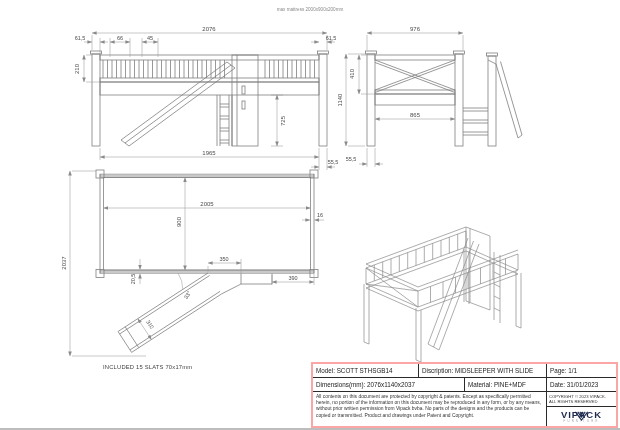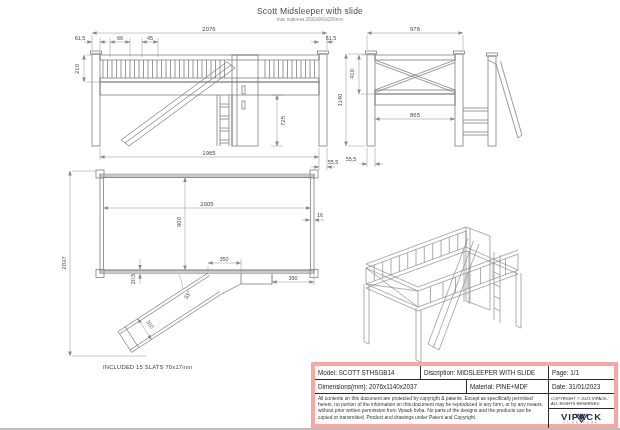--- a/index.html
+++ b/index.html
@@ -11,21 +11,21 @@
   svg{position:absolute;overflow:visible;}
   .st{stroke:#7f7f7f;stroke-width:.8;fill:none;}
   .st2{stroke:#8a8a8a;stroke-width:.7;fill:none;}
   .d{stroke:#9a9a9a;stroke-width:.55;fill:none;}
   .band{fill:#c9c9c9;stroke:#8f8f8f;stroke-width:.5;}
   text{fill:#4d4d4d;font-size:6px;font-family:"Liberation Sans",sans-serif;text-anchor:middle;}
   .sm{font-size:5.5px;}
   .note{position:absolute;left:103px;top:364px;font-size:5.8px;color:#444;letter-spacing:.2px;}
   
   .tblock{position:absolute;left:311px;top:362px;width:307px;height:66px;
-          border:4px solid #fca5a5;box-sizing:border-box;background:#fff;color:#222;}
+          border:2px solid #fca5a5;box-sizing:border-box;background:#fff;color:#222;}
   .trow{display:flex;border-bottom:1px solid #2a2a2a;box-sizing:border-box;}
   .trow:last-child{border-bottom:none;}
   .tcell{font-size:6.3px;padding:2.5px 3px 1.5px 3px;box-sizing:border-box;
          border-right:1px solid #2a2a2a;white-space:nowrap;overflow:hidden;}
   .tcell:last-child{border-right:none;}
   .disc{font-size:4.9px;line-height:1.3;padding:1.5px 3px;white-space:normal;color:#333;}
   .rcol{display:flex;flex-direction:column;align-items:stretch;padding:0;}
   .copy{font-size:4.2px;line-height:1.25;padding:1.5px 2px;color:#333;
         border-bottom:1px solid #2a2a2a;white-space:normal;}
   .logo{display:flex;align-items:center;justify-content:center;gap:2px;flex:1;padding:1px 2px;}
@@ -33,21 +33,20 @@
   .brand{font-size:9.5px;font-weight:bold;color:#1d2a4d;letter-spacing:1px;}
   .brandsub{font-size:2.8px;letter-spacing:2.2px;color:#9aa0ad;margin-top:.5px;}
   .pageedge{position:absolute;left:0;right:0;bottom:0;height:2px;background:#bdbdbd;}
 </style>
 </head>
 <body>
 
 <div id="canvas">
 
   <div class="hdr">
-    <div class="t">Scott Midsleeper with slide</div>
     <div class="s">max mattress 2000x900x200mm</div>
   </div>
 
   <svg style="left:72px;top:24px" width="275" height="152" viewBox="0 0 275 152">
     <defs>
         <marker id="mF" markerWidth="6" markerHeight="6" refX="4.6" refY="1.8" orient="auto-start-reverse" markerUnits="userSpaceOnUse">
           <path d="M0,0L4.8,1.8L0,3.6Z" fill="#8a8a8a"></path>
         </marker>
       </defs>
     <g class="st">

